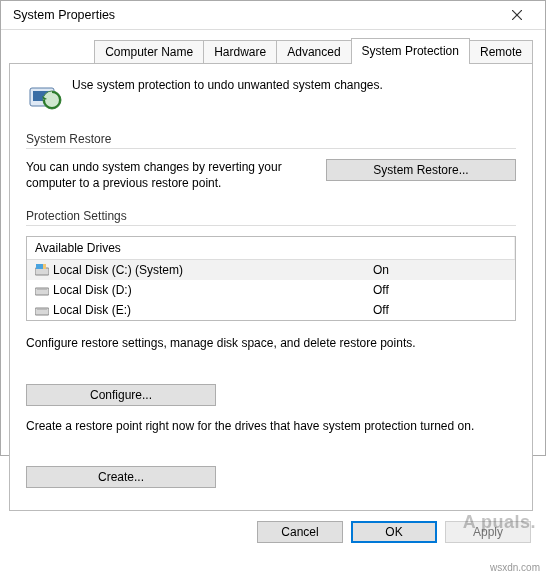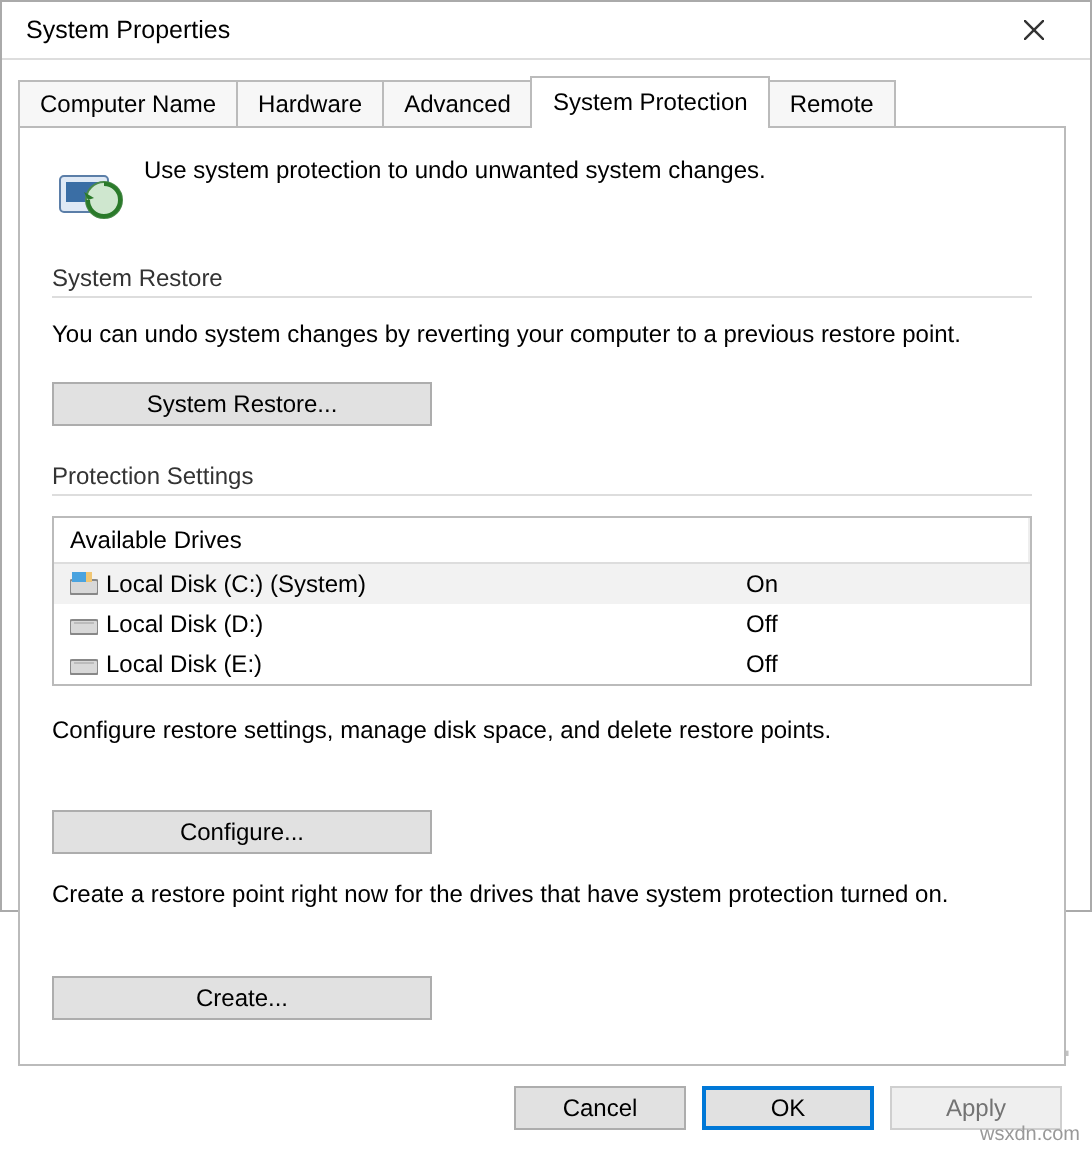--- a/index.html
+++ b/index.html
@@ -38,20 +38,21 @@
     align-items: center;
     justify-content: center;
     cursor: default;
   }
   .close-btn svg { width: 10px; height: 10px; }
   .tab-area {
     padding: 10px 12px 0 8px;
     flex: 1;
     display: flex;
     flex-direction: column;
+    align-items: flex-end;
   }
   .tabstrip {
     display: flex;
     position: relative;
     z-index: 2;
   }
   .tab {
     padding: 4px 10px 4px 10px;
     border: 1px solid #bbb;
     border-bottom: none;
@@ -94,21 +95,20 @@
   .section-divider {
     height: 1px;
     background: #ddd;
     margin-bottom: 10px;
   }
   .restore-row {
     display: flex;
     align-items: flex-start;
     gap: 16px;
     margin-bottom: 18px;
-    flex-direction: column;
   }
   .restore-text { flex: 1; line-height: 1.35; }
   .win-btn {
     background: #e1e1e1;
     border: 1px solid #adadad;
     padding: 3px 0;
     font-size: 12px;
     font-family: inherit;
     cursor: default;
     width: 190px;

